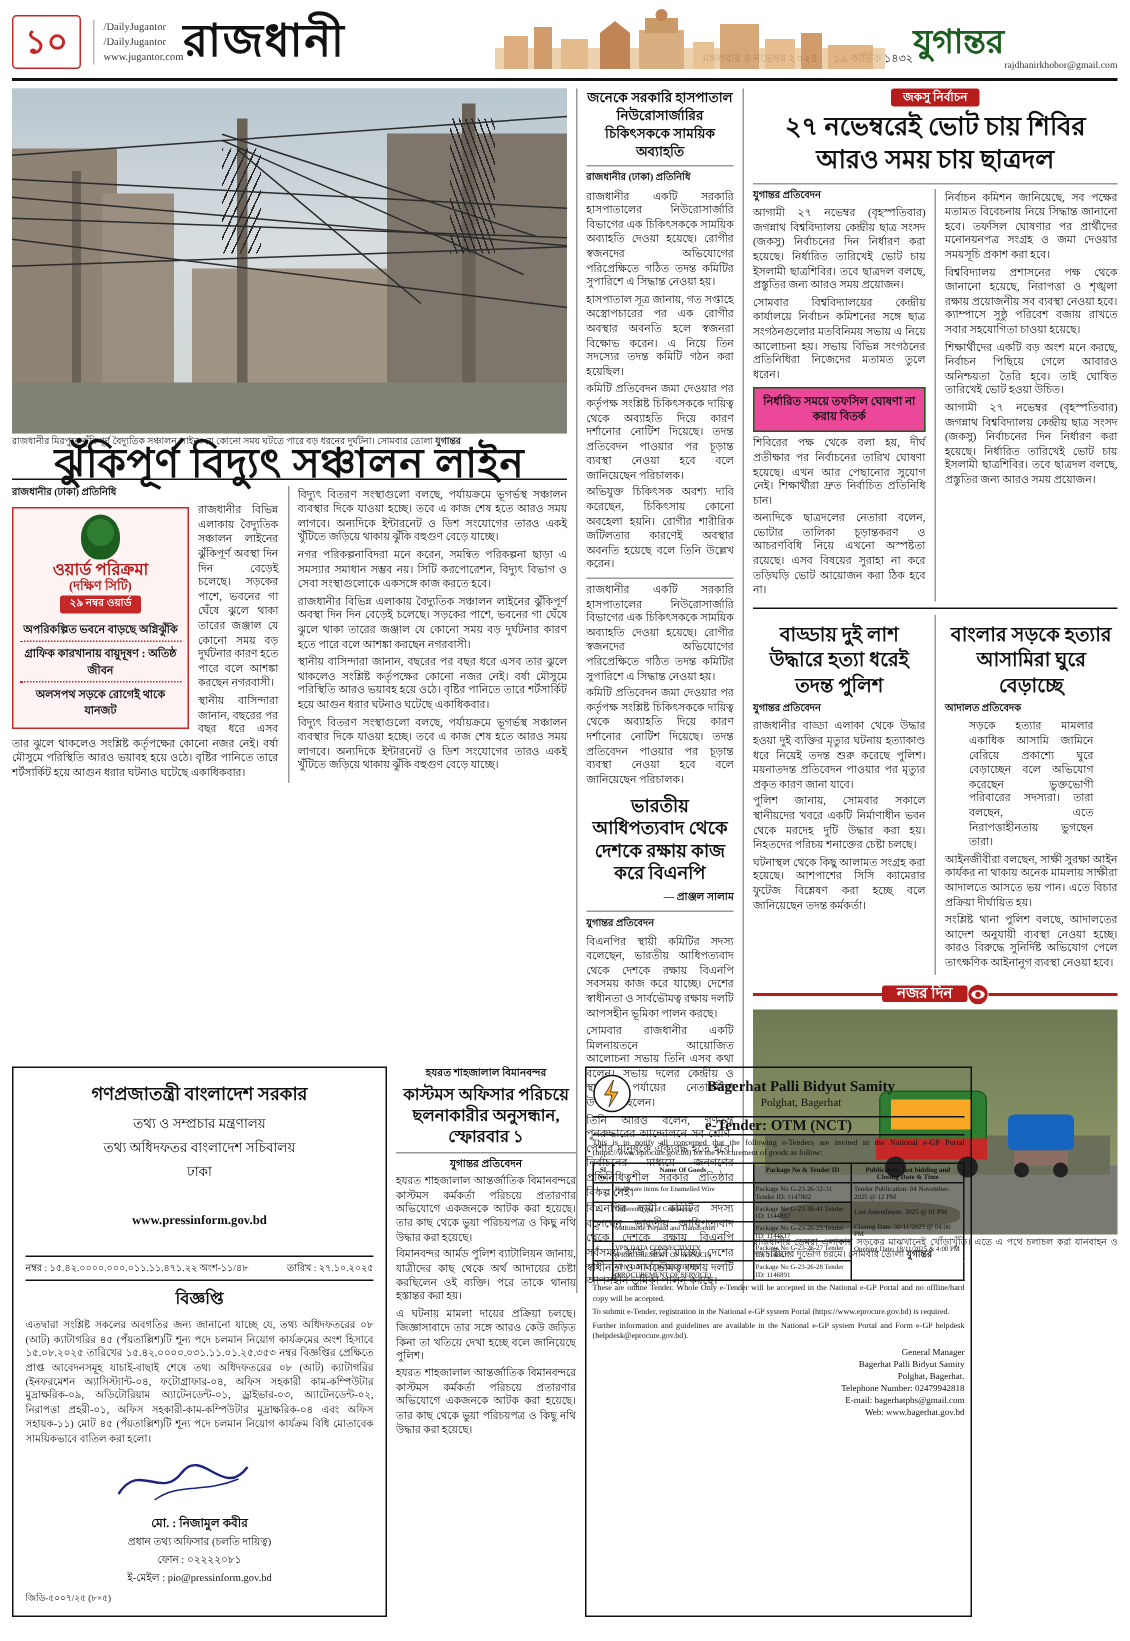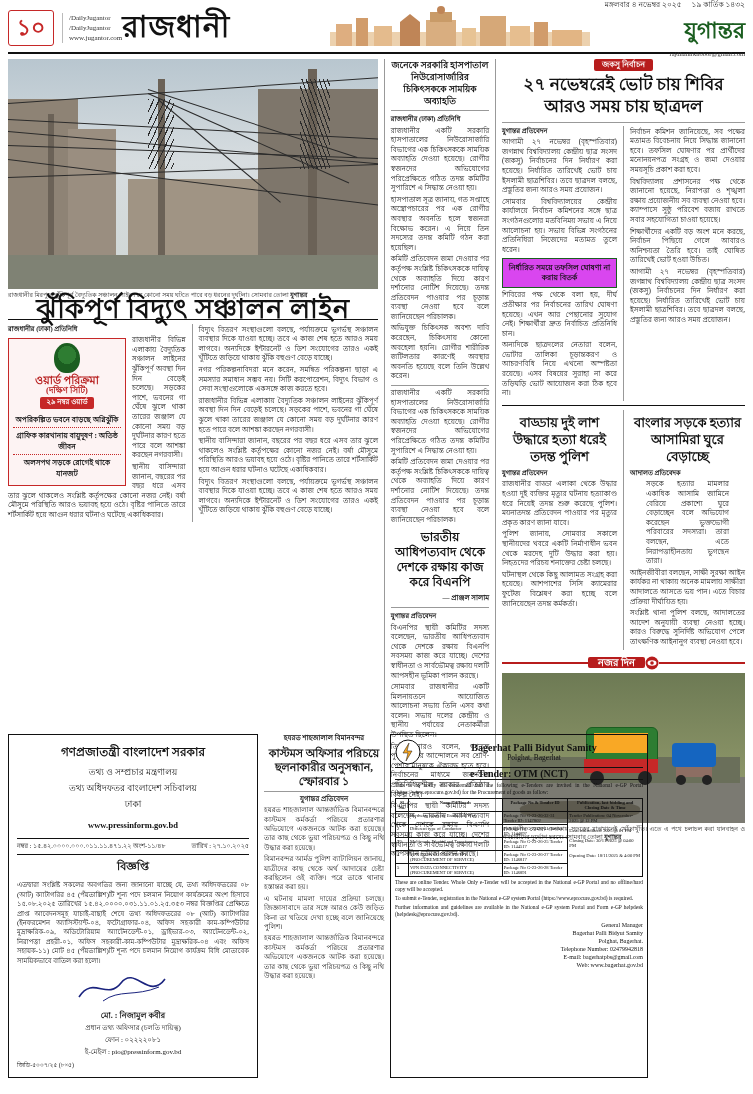--- a/index.html
+++ b/index.html
@@ -4,21 +4,21 @@
 <style>
   html,body{margin:0;padding:0;background:#fff;}
   body{width:753px;height:1094px;font-family:"Liberation Serif",serif;color:#111;position:relative;overflow:hidden;}
   .page{width:753px;height:1094px;position:relative;box-sizing:border-box;padding:6px 8px;}
   
   .masthead{display:flex;align-items:center;height:44px;border-bottom:2px solid #111;padding-bottom:2px;}
   .pagenum{width:44px;height:34px;border:1px solid #c62828;border-radius:3px;display:flex;align-items:center;justify-content:center;font-size:22px;font-weight:bold;color:#c62828;}
   .social{margin-left:8px;font-size:7px;line-height:10px;color:#333;border-left:1px solid #bbb;padding-left:6px;}
   .social div{white-space:nowrap;}
   .mast-title{flex:1;text-align:left;font-size:30px;font-weight:bold;letter-spacing:1px;color:#111;}
-  .mast-right{display:flex;flex-direction:column;align-items:flex-end;min-width:190px;}
+  .mast-right{display:flex;flex-direction:row;align-items:flex-end;min-width:190px;}
   .mast-dateline{font-size:7.5px;color:#222;display:flex;gap:10px;margin-bottom:2px;}
   .mast-brand{font-size:22px;font-weight:bold;color:#1b5e20;}
   .mast-mail{font-size:6.5px;color:#333;}
   .skyline{position:absolute;left:330px;top:6px;width:260px;height:40px;opacity:.85;}
   
   .content{display:flex;gap:6px;margin-top:5px;}
   .col{font-size:7.2px;line-height:9.6px;text-align:justify;}
   .c1{width:370px;}
   .c2{width:120px;}
   .c3{width:243px;}
@@ -37,32 +37,32 @@
   .wardbox .emb{width:26px;height:30px;margin:0 auto 3px;background:radial-gradient(circle at 50% 40%,#2e7d32 0 40%,#1b5e20 41% 100%);border-radius:50% 50% 45% 45%;}
   .wardbox .t1{font-size:11px;font-weight:bold;color:#b71c1c;}
   .wardbox .t2{font-size:8.5px;font-weight:bold;color:#b71c1c;margin-bottom:2px;}
   .wardbox .t3{font-size:7px;font-weight:bold;background:#c62828;color:#fff;display:inline-block;padding:1px 6px;border-radius:2px;margin-bottom:3px;}
   .wardbox .li{font-size:7.4px;font-weight:bold;line-height:11px;border-bottom:1px dotted #c62828;padding:2px 0;}
   .wardbox .li:last-child{border-bottom:none;}
   
   .kicker{display:inline-block;background:#b71c1c;color:#fff;font-size:8px;font-weight:bold;padding:1px 8px;border-radius:2px;}
   .hl-r{font-size:17px;font-weight:bold;line-height:22px;text-align:center;margin:3px 0 4px;}
   .subhead{font-size:12px;font-weight:bold;line-height:15px;text-align:center;margin:5px 0 4px;}
-  .pullbox{border:1px solid #1b5e20;background:#d946ef;font-size:7.6px;font-weight:bold;line-height:10px;text-align:center;padding:4px 3px;margin:3px 0;}
+  .pullbox{border:1px solid #1b5e20;background:#ec4899;font-size:7.6px;font-weight:bold;line-height:10px;text-align:center;padding:4px 3px;margin:3px 0;}
   .hl-sm{font-size:13px;font-weight:bold;line-height:17px;text-align:center;margin:4px 0 3px;}
   .banner{display:flex;align-items:center;gap:0;margin:6px 0 3px;}
   .banner .lbl{background:#b71c1c;color:#fff;font-size:10px;font-weight:bold;padding:1px 10px;border-radius:2px;}
   .banner .line{flex:1;height:2px;background:#b71c1c;}
   .photo2{width:243px;height:150px;position:relative;overflow:hidden;background:#9aa38c;}
   
   .bottom{display:flex;gap:6px;margin-top:6px;}
   .ad-gov{width:250px;border:1px solid #111;padding:6px 8px;box-sizing:border-box;text-align:center;}
   .ad-gov h1{font-size:12px;margin:2px 0;font-weight:bold;}
   .ad-gov h2{font-size:9px;margin:1px 0;font-weight:normal;}
-  .ad-gov .web{font-size:8.5px;font-weight:bold;margin:8px 0;}
+  .ad-gov .web{font-size:8.5px;font-weight:bold;margin:19px 0;}
   .ad-gov .nos{font-size:6.4px;border-top:1px solid #111;border-bottom:1px solid #111;padding:2px 0;margin:3px 0;display:flex;justify-content:space-between;}
   .ad-gov .notice{font-size:11px;font-weight:bold;margin:3px 0;}
   .ad-gov p{font-size:6.8px;line-height:9.4px;text-align:justify;margin:2px 0;}
   .sig{height:34px;margin-top:4px;}
   .ad-mid{width:120px;font-size:7px;line-height:9.4px;text-align:center;}
   .ad-mid .hl{font-size:11px;font-weight:bold;line-height:14px;margin:2px 0;}
   .ad-tender{width:258px;border:1px solid #111;padding:4px;box-sizing:border-box;font-family:"Liberation Serif",serif;}
   .ad-tender .t1{font-size:10px;font-weight:bold;text-align:center;}
   .ad-tender .t2{font-size:7.5px;text-align:center;}
   .ad-tender .t3{font-size:10px;font-weight:bold;text-align:center;color:#111;border-top:1px solid #111;border-bottom:1px solid #111;margin:2px 0;}

